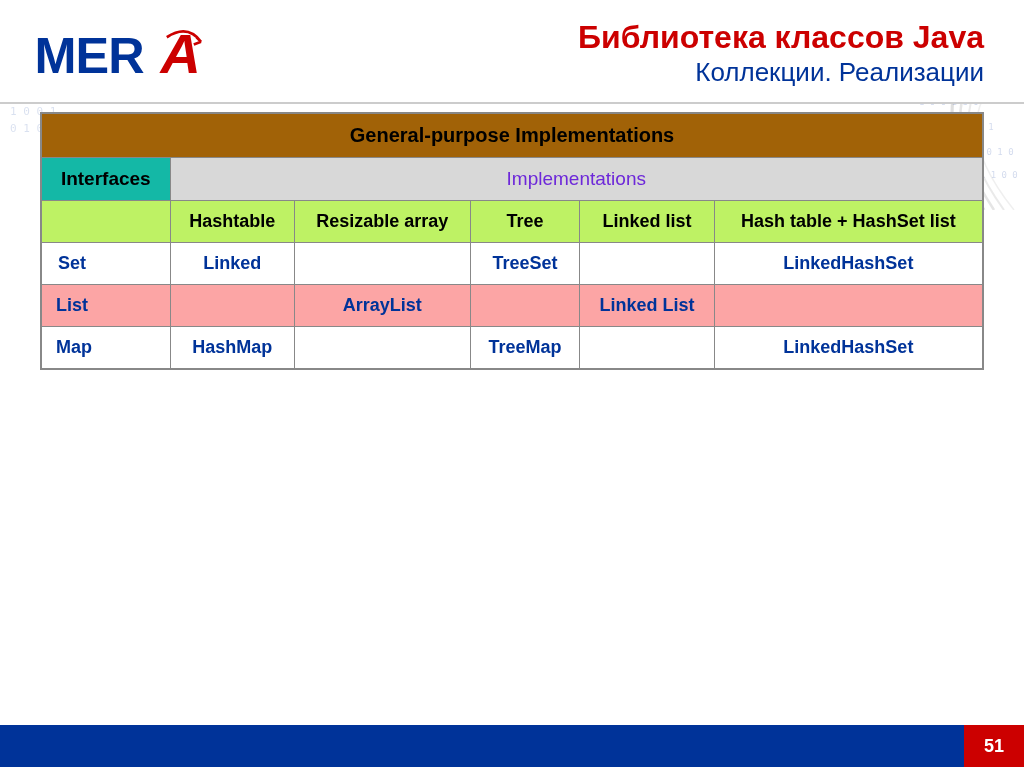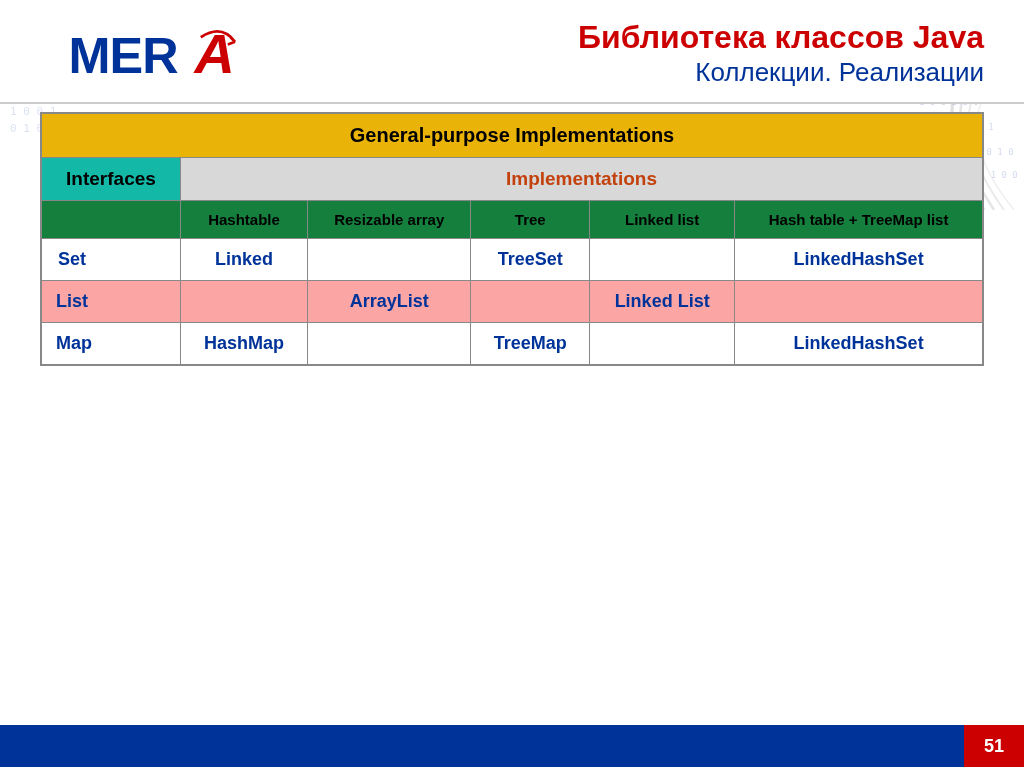--- a/index.html
+++ b/index.html
@@ -18,21 +18,20 @@
       display: flex;
       align-items: flex-start;
       padding: 18px 30px 10px 30px;
       background: #ffffff;
       position: relative;
     }
 
     .logo-area {
       width: 200px;
       flex-shrink: 0;
-      margin-left: 34px;
     }
 
     .logo-svg {
       width: 180px;
       height: 70px;
     }
 
     .title-area {
       flex: 1;
       text-align: right;
@@ -90,37 +89,37 @@
     }
 
     .impl-table td, .impl-table th {
       border: 1.5px solid #888;
       padding: 10px 12px;
       text-align: center;
       vertical-align: middle;
     }
 
     .row-header {
-      background: #eab308;
+      background: #a16207;
       font-weight: bold;
       font-size: 20px;
       color: #000;
     }
 
     .row-subheader {
       background: #d8d8d8;
-      font-weight: bold;
+      font-weight: normal;
       font-size: 19px;
-      color: #c2410c;
+      color: #6d28d9;
     }
 
     .row-col-headers {
-      background: #15803d;
-      font-weight: bold;
-      font-size: 15px;
+      background: #bef264;
+      font-weight: bold;
+      font-size: 18px;
       color: #000;
     }
 
     .row-data {
       background: #ffffff;
       font-weight: bold;
       color: #003399;
       font-size: 18px;
     }
 
@@ -232,21 +231,21 @@
       <td class="cell-interfaces">Interfaces</td>
       <td colspan="5" class="row-subheader">Implementations</td>
     </tr>
 
     <tr class="row-col-headers">
       <td></td>
       <td>Hashtable</td>
       <td>Resizable array</td>
       <td>Tree</td>
       <td>Linked list</td>
-      <td>Hash table + TreeMap list</td>
+      <td>Hash table + HashSet list</td>
     </tr>
 
     <tr class="row-data">
       <td style="text-align:left; padding-left:16px;margin-left:32px;">Set</td>
       <td>Linked</td>
       <td></td>
       <td>TreeSet</td>
       <td></td>
       <td>LinkedHashSet</td>
     </tr>

